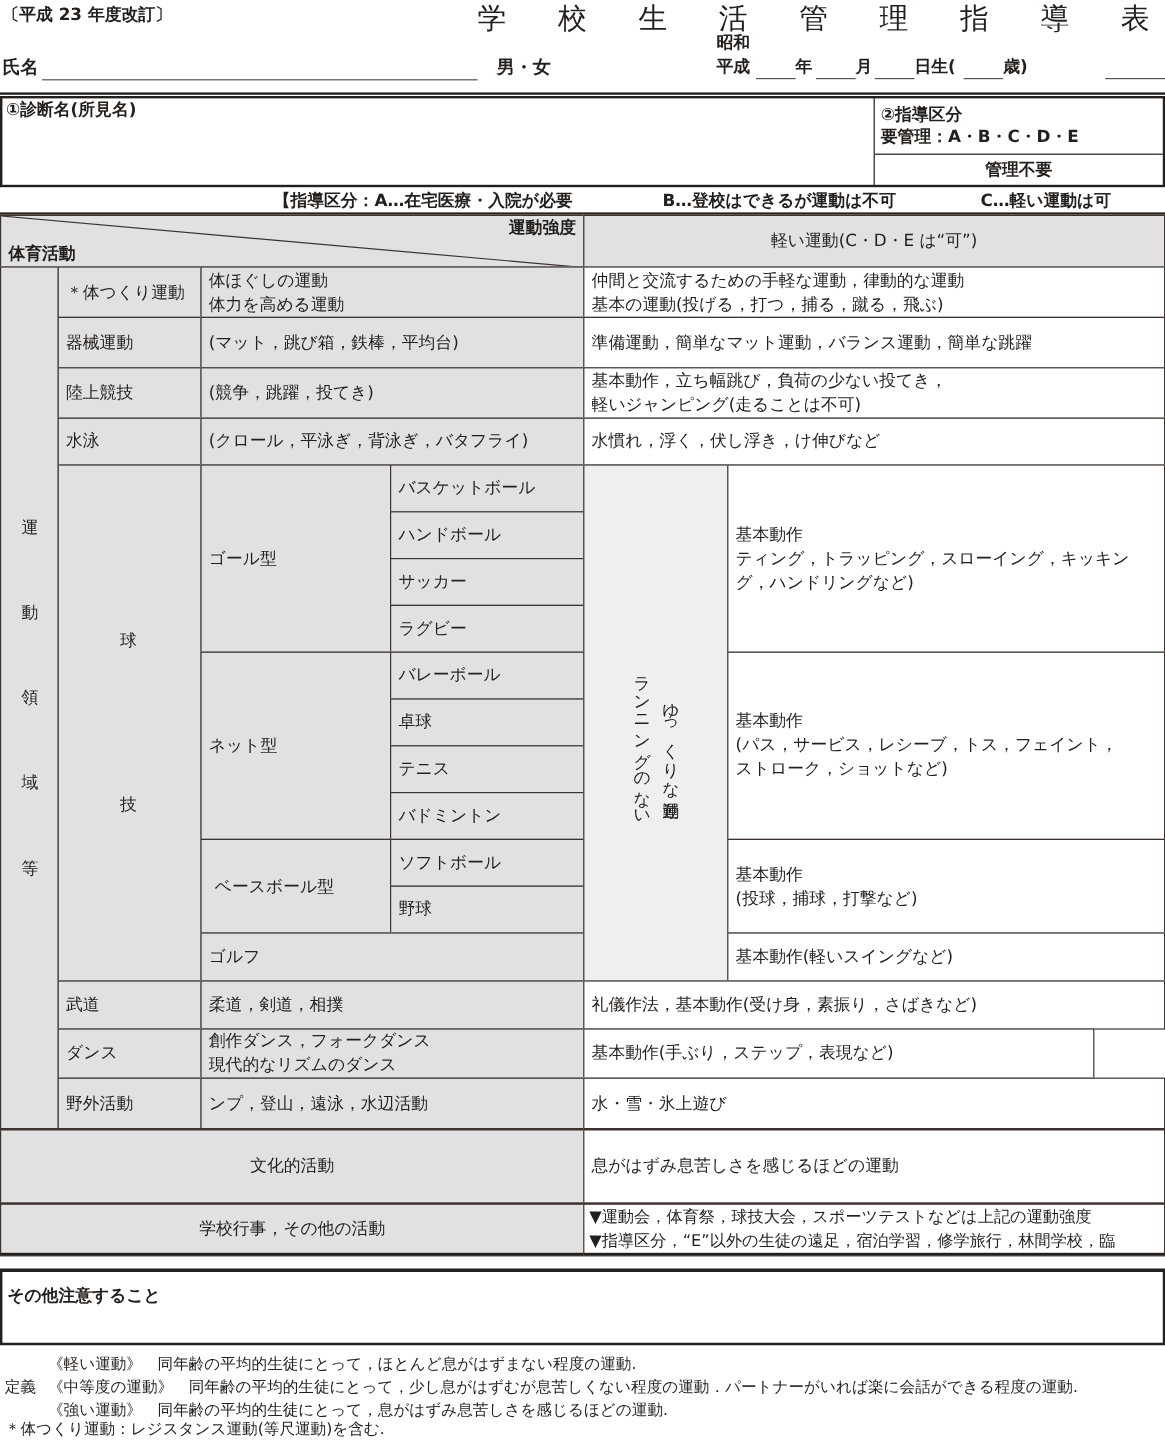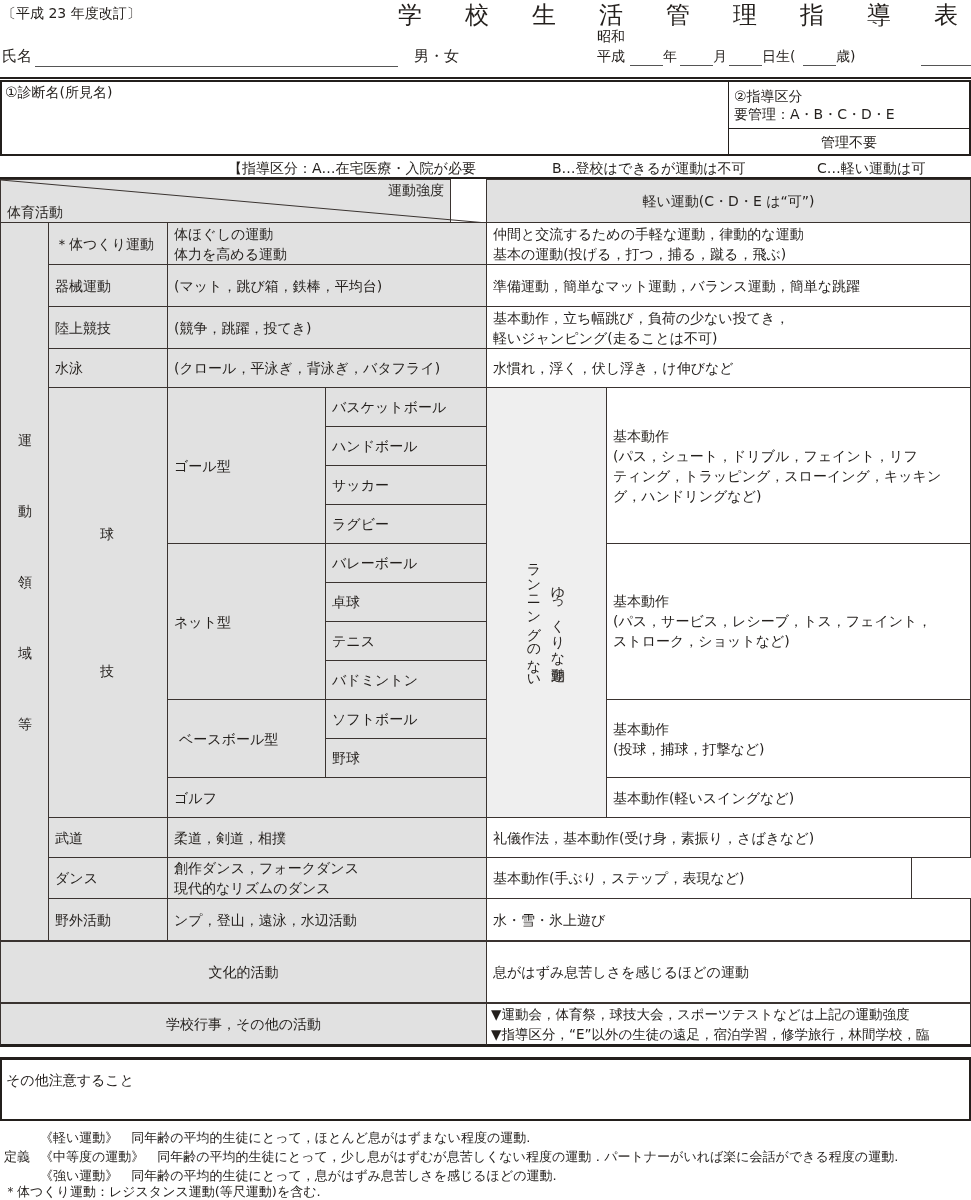--- a/index.html
+++ b/index.html
@@ -1,19 +1,19 @@
 <!DOCTYPE html>
 <html><head>
 <meta charset="utf-8">
 <style>
   html, body { margin:0; padding:0; background:#fff; }
   body { width:971px; height:1200px; position:relative; overflow:hidden;
          font-family:"DejaVu Sans", "Liberation Sans", sans-serif; color:#231f1c; }
   .abs { position:absolute; box-sizing:border-box; }
-  .t { font-size:14px; line-height:20px; white-space:nowrap; }
+  .t { font-size:14px; line-height:20px; white-space:nowrap;font-weight:bold; }
   .t13 { font-size:13px; line-height:18px; white-space:nowrap; }
   .cell { position:absolute; box-sizing:border-box; border:1px solid #3a3330; display:flex; align-items:center;
           padding:0 6px; font-size:14px; line-height:20px; background:#e1e1e1; }
   .white { background:#fff; }
   .center { justify-content:center; text-align:center; }
   .col { flex-direction:column; align-items:flex-start; justify-content:center; }
   .uline { position:absolute; border-bottom:1px solid #555; }
   .vtext { writing-mode:vertical-rl; font-size:14px; line-height:20px; letter-spacing:0; }
 </style>
 </head>
@@ -56,21 +56,21 @@
 <div class="abs t" style="left:734px;top:104px;">要管理：A・B・C・D・E</div>
 <div class="abs" style="left:729px;top:128px;width:240px;border-top:1px solid #231f1c;"></div>
 <div class="abs t" style="left:729px;top:132px;width:240px;text-align:center;">管理不要</div>
 
 <div class="abs t" style="left:228px;top:158px;">【指導区分：A…在宅医療・入院が必要</div>
 <div class="abs t" style="left:552px;top:158px;">B…登校はできるが運動は不可</div>
 <div class="abs t" style="left:817px;top:158px;">C…軽い運動は可</div>
 
 <div class="abs" style="left:0;top:177px;width:971px;height:870px;border-top:2px solid #231f1c;border-bottom:2px solid #231f1c;"></div>
 
-<div class="cell" style="left:0;top:179px;width:451px;height:44px;padding:0;">
+<div class="cell" style="left:0;top:179px;width:487px;height:44px;padding:0;">
   <svg class="abs" style="left:0;top:0;" width="486" height="43">
       <line x1="0" y1="0" x2="486" y2="43" stroke="#3a3330" stroke-width="1"></line>
     </svg>
   <span class="abs t" style="right:6px;top:0;">運動強度</span>
   <span class="abs t" style="left:6px;top:22px;">体育活動</span>
 </div>
 <div class="cell center" style="left:486px;top:179px;width:485px;height:44px;">
   <span>軽い運動(C・D・E は“可”)</span>
 </div>
 
@@ -178,21 +178,20 @@
 
 <div class="cell center" style="left:486px;top:387px;width:121px;height:431px;background:#efefef;">
   <div style="display:flex;flex-direction:row-reverse;gap:4px;margin-top:30px;">
     <span class="vtext">ゆっくりな運動</span>
     <span class="vtext">ランニングのない</span>
   </div>
 </div>
 
 <div class="cell col white" style="left:606px;top:387px;width:365px;height:157px;">
   <span>基本動作</span>
-  <span>(パス，シュート，ドリブル，フェイント，リフ</span>
   <span>ティング，トラッピング，スローイング，キッキン</span>
   <span>グ，ハンドリングなど)</span>
 </div>
 <div class="cell col white" style="left:606px;top:543px;width:365px;height:157px;justify-content:flex-start;padding-top:47px;">
   <span>基本動作</span>
   <span>(パス，サービス，レシーブ，トス，フェイント，</span>
   <span>ストローク，ショットなど)</span>
 </div>
 <div class="cell col white" style="left:606px;top:699px;width:365px;height:79px;">
   <span>基本動作</span>

